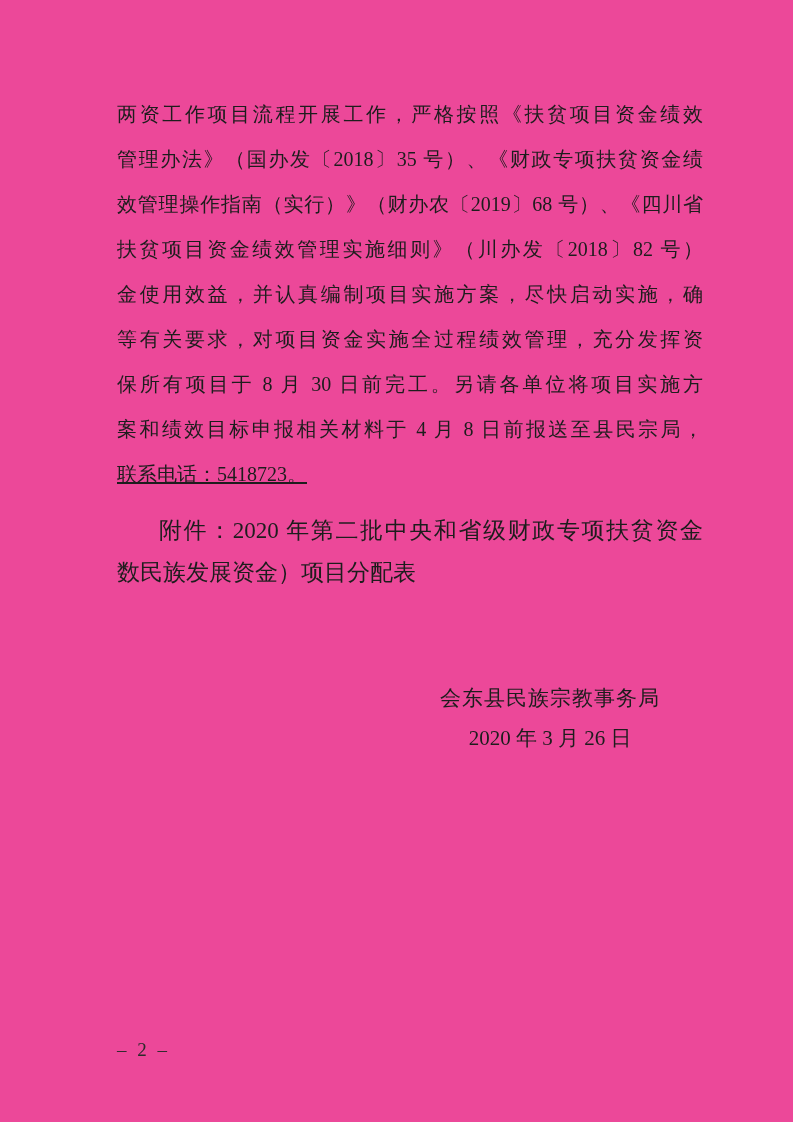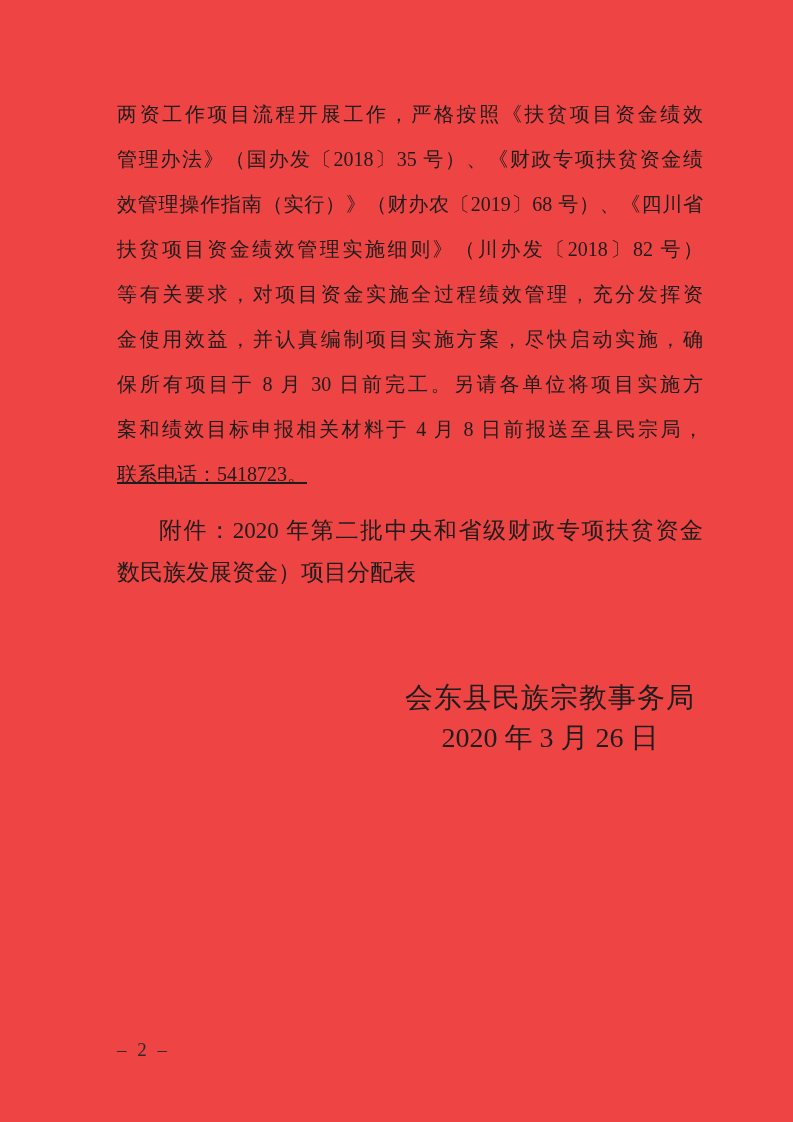--- a/index.html
+++ b/index.html
@@ -4,21 +4,21 @@
 <style>
   html, body {
     margin: 0;
     padding: 0;
     background: #ffffff;
   }
   .page {
     position: relative;
     width: 793px;
     height: 1122px;
-    background: #ef4444;
+    background: #ec4899;
     font-family: "Liberation Serif", "DejaVu Serif", serif;
     color: #1d1d1d;
     overflow: hidden;
   }
   
   .body-text {
     position: absolute;
     left: 117px;
     top: 92px;
     width: 586px;
@@ -61,21 +61,21 @@
     line-height: 42px;
     white-space: pre-wrap;
   }
   
   .signature {
     position: absolute;
     left: 380px;
     top: 678px;
     width: 340px;
     text-align: center;
-    font-size: 28px;
+    font-size: 21px;
   }
   .signature .org {
     line-height: 40px;
     letter-spacing: 1px;
     white-space: pre;
   }
   .signature .date {
     line-height: 40px;
     white-space: pre;
   }
@@ -94,22 +94,22 @@
 </head>
 <body>
 
 <div class="page">
 
   <div class="body-text">
     <div class="line">两资工作项目流程开展工作，严格按照《扶贫项目资金绩效</div>
     <div class="line">管理办法》（国办发〔2018〕35 号）、《财政专项扶贫资金绩</div>
     <div class="line">效管理操作指南（实行）》（财办农〔2019〕68 号）、《四川省</div>
     <div class="line">扶贫项目资金绩效管理实施细则》（川办发〔2018〕82 号）</div>
+    <div class="line">金使用效益，并认真编制项目实施方案，尽快启动实施，确</div>
     <div class="line">等有关要求，对项目资金实施全过程绩效管理，充分发挥资</div>
-    <div class="line">金使用效益，并认真编制项目实施方案，尽快启动实施，确</div>
     <div class="line">保所有项目于 8 月 30 日前完工。另请各单位将项目实施方</div>
     <div class="line">案和绩效目标申报相关材料于 4 月 8 日前报送至县民宗局，</div>
     <div class="line short-last">联系电话：5418723。</div>
   </div>
 
   <div class="attachment">
     <div class="att-line-1">附件：2020 年第二批中央和省级财政专项扶贫资金（少</div>
     <div class="att-line-2">数民族发展资金）项目分配表</div>
   </div>
 

